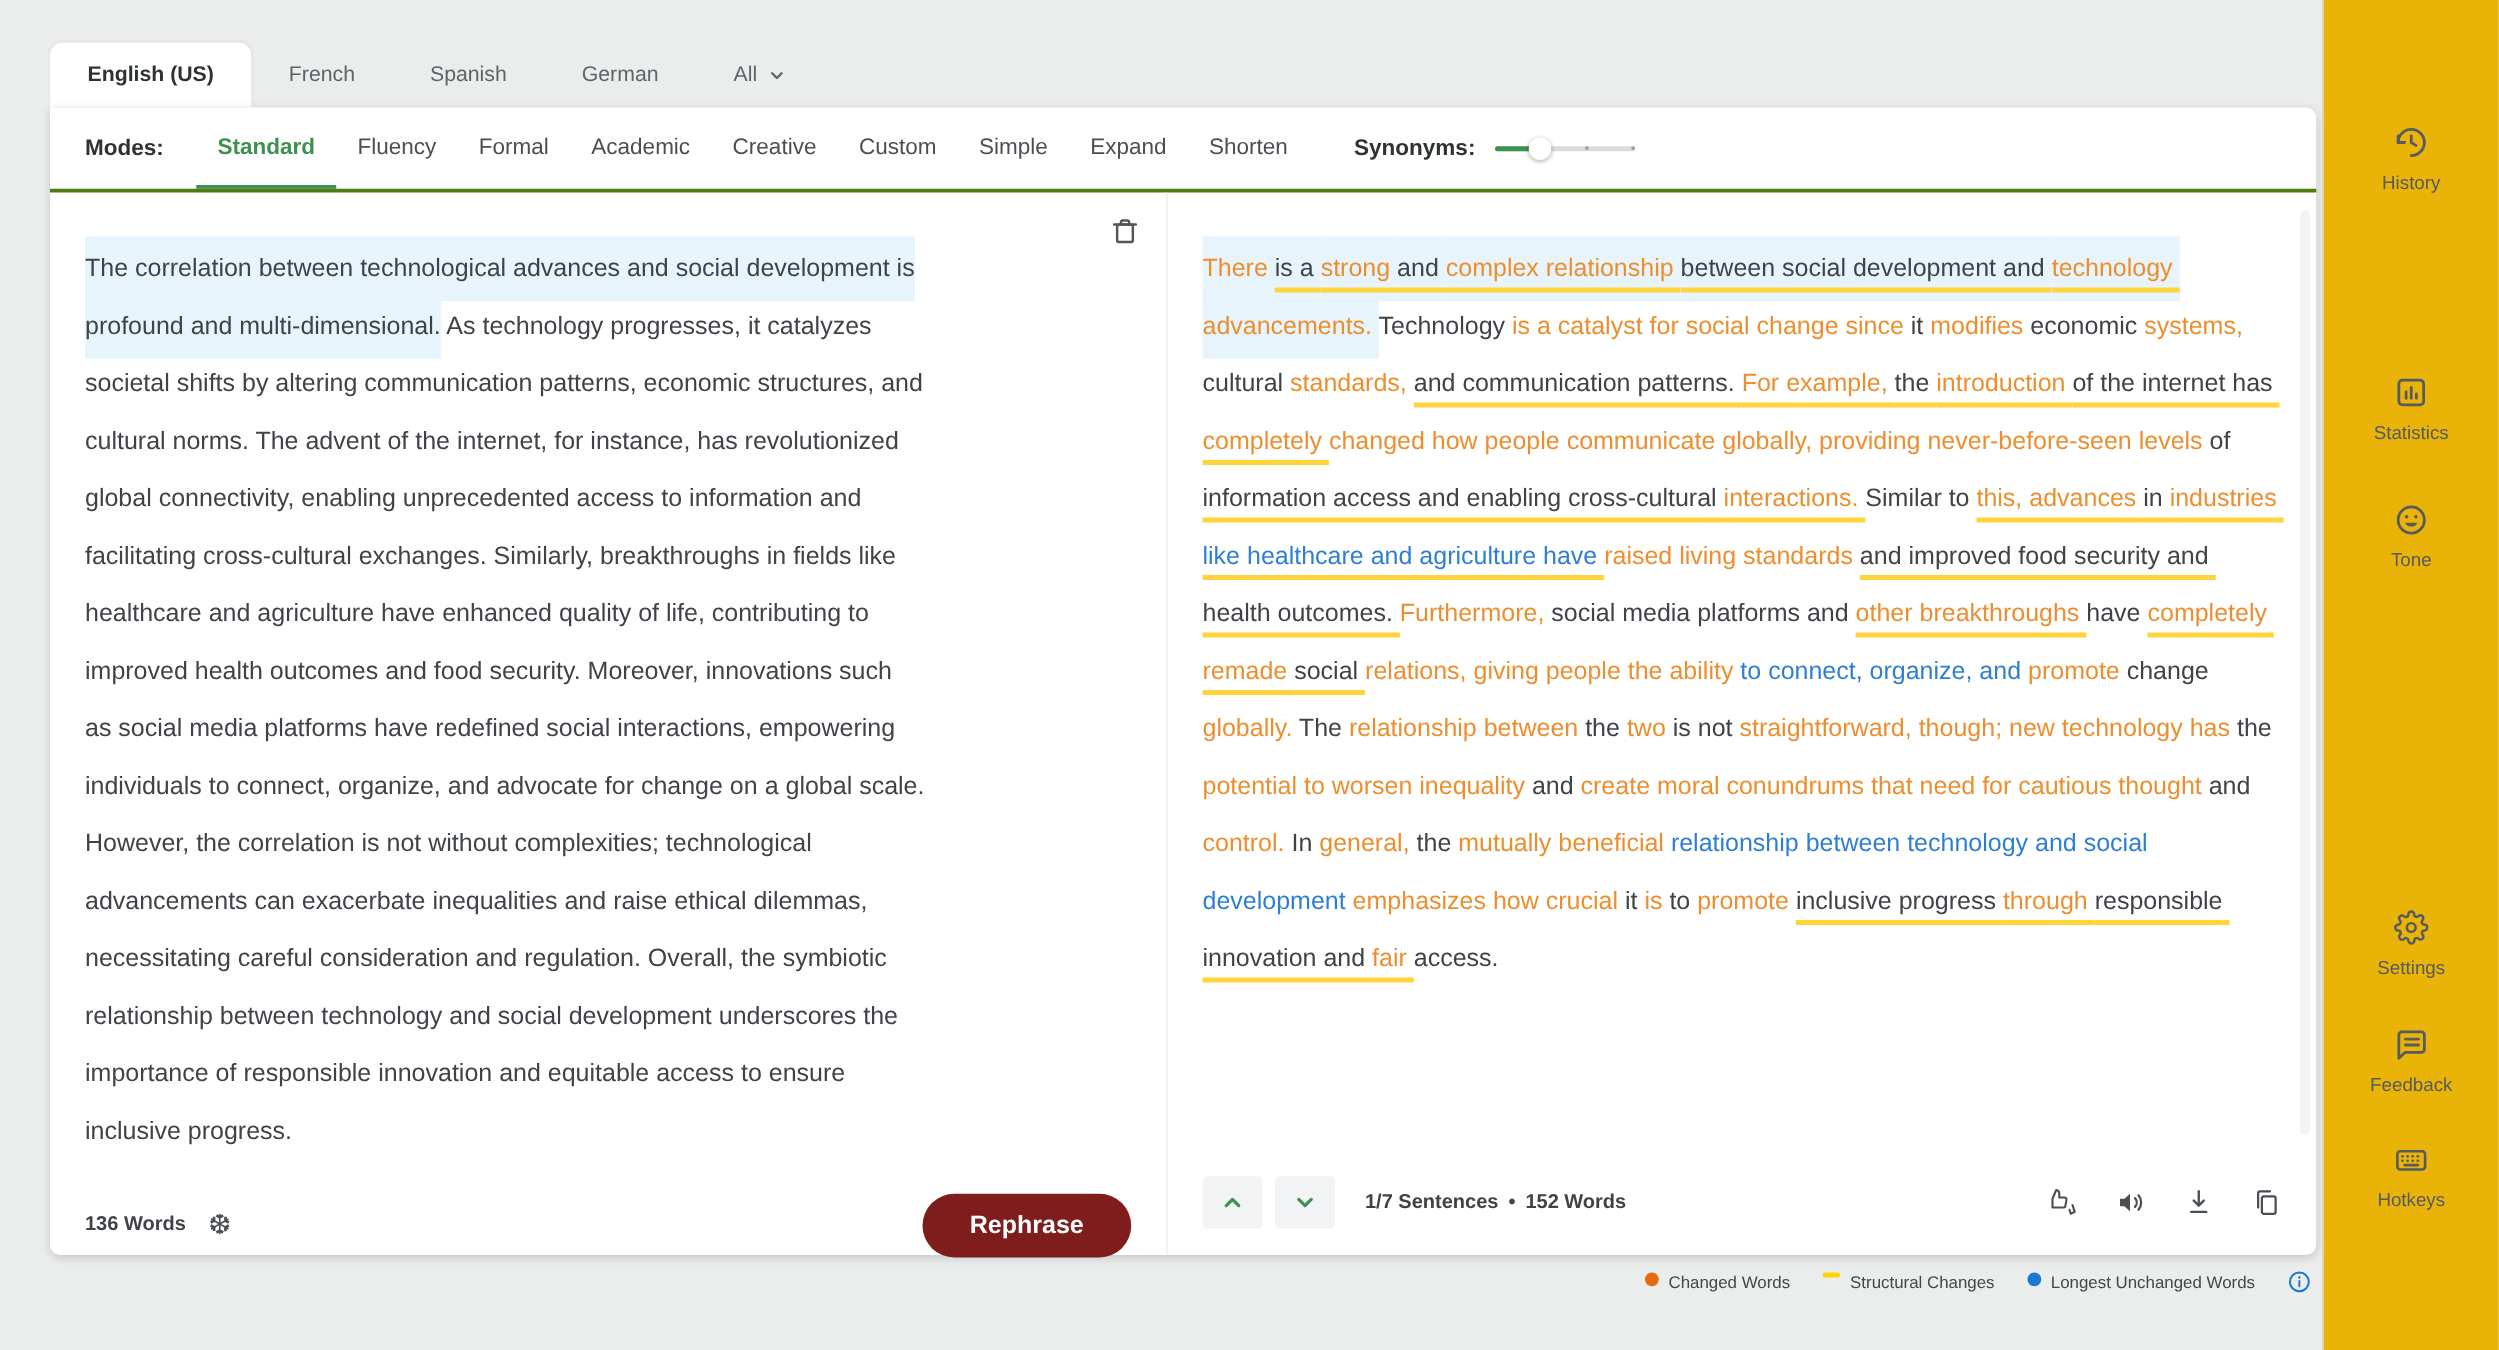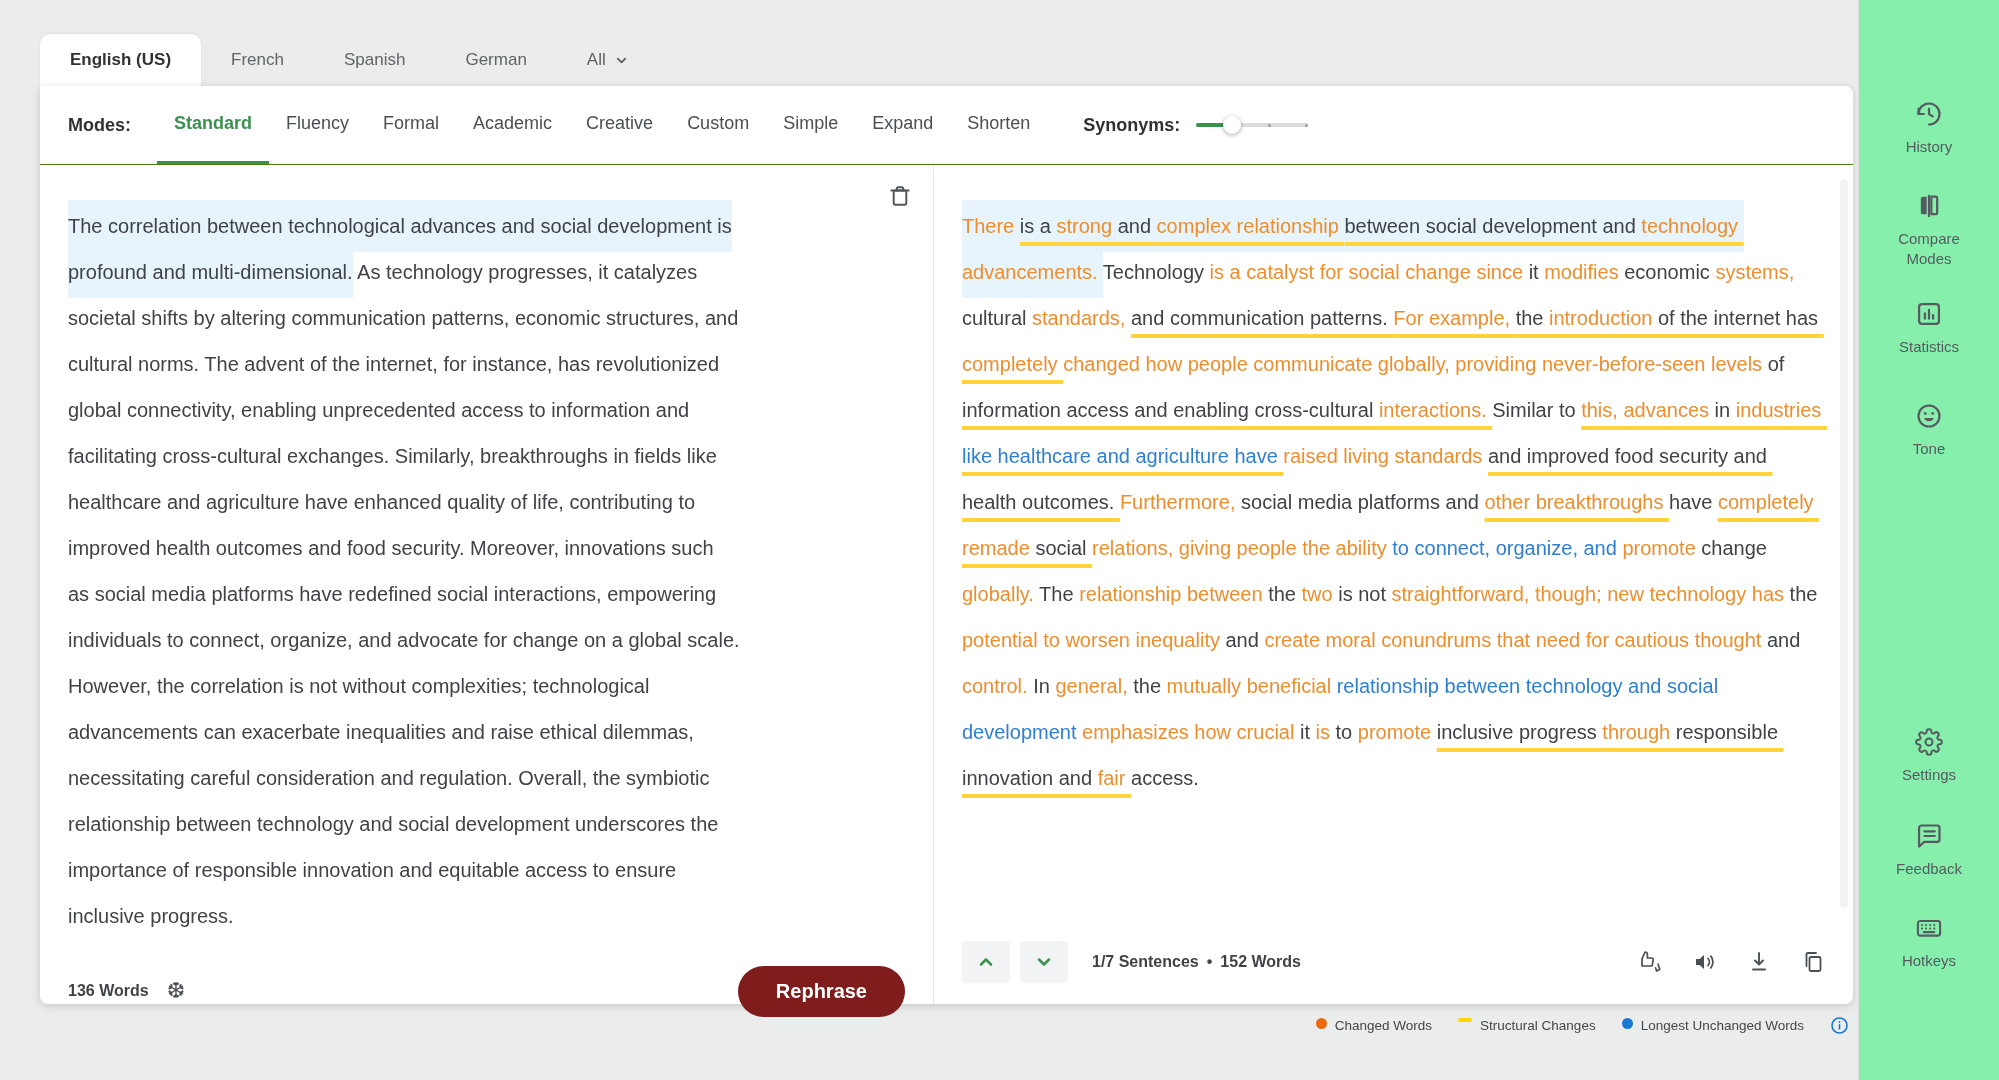--- a/index.html
+++ b/index.html
@@ -10,21 +10,21 @@
   .tabbar { position:absolute; left:40px; top:34px; height:52px; display:flex; align-items:stretch; }
   .tab { display:flex; align-items:center; gap:8px; padding:0 30px; font-size:17px; color:#5f6469; cursor:pointer; }
   .tab.active { background:#ffffff; border-radius:10px 10px 0 0; font-weight:700; color:#2e3235; box-shadow:0 -1px 3px rgba(0,0,0,0.06); }
   .tab .chev { width:15px; height:15px; }
 
   
   .card { position:absolute; left:40px; top:86px; width:1813px; height:918px; background:#ffffff;
           border-radius:0 8px 8px 8px; box-shadow:0 2px 8px rgba(0,0,0,0.16); display:flex; flex-direction:column; }
 
   
-  .modesbar { height:79px; display:flex; align-items:stretch; padding:0 28px; border-bottom:1px solid #4d7c0f; flex:0 0 auto; }
+  .modesbar { height:68px; display:flex; align-items:stretch; padding:0 28px; border-bottom:3px solid #4d7c0f; flex:0 0 auto; }
   .modes-label { font-weight:700; font-size:18px; color:#2e3235; display:flex; align-items:center; margin-right:26px; }
   .mode { display:flex; align-items:center; padding:0 17px; font-size:18px; color:#4a4f54; cursor:pointer; border-bottom:3px solid transparent; }
   .mode.active { color:#3d9150; font-weight:600; border-bottom-color:#3d9150; }
   .syn-wrap { display:flex; align-items:center; margin-left:36px; gap:16px; }
   .syn-label { font-weight:700; font-size:18px; color:#2e3235; }
   .syn-slider { position:relative; width:112px; height:20px; cursor:pointer; }
   .syn-track { position:absolute; left:0; right:0; top:8px; height:4px; background:#d9dbdd; border-radius:2px; }
   .syn-fill { position:absolute; left:0; top:0; bottom:0; width:32%; background:#3d9150; border-radius:2px; }
   .syn-dot { position:absolute; top:0.5px; width:3px; height:3px; border-radius:50%; background:#9aa0a5; }
   .syn-dot.d1 { left:64%; } .syn-dot.d2 { left:97%; }
@@ -67,21 +67,21 @@
 
   
   .legend { position:absolute; top:1016px; right:150px; display:flex; align-items:center; gap:26px; }
   .legend-item { display:flex; align-items:flex-start; gap:8px; font-size:13.5px; color:#43474b; }
   .dot { width:11px; height:11px; border-radius:50%; }
   .dot.orange { background:#e66a0e; } .dot.blue { background:#1878d2; }
   .dash { width:14px; height:3.5px; border-radius:2px; background:#ffd400; }
   .info-ic { width:19px; height:19px; color:#1878d2; cursor:pointer; }
 
   
-  .sidebar { position:absolute; right:0; top:0; width:141px; height:1080px; background:#86efac; border-left:1px solid #dddfe0; }
+  .sidebar { position:absolute; right:0; top:0; width:141px; height:1080px; background:#eab308; border-left:1px solid #dddfe0; }
   .side-item { position:absolute; left:0; width:100%; display:flex; flex-direction:column; align-items:center; gap:9px;
                color:#565b60; cursor:pointer; }
   .side-item svg { width:28px; height:28px; }
   .side-item .lbl { font-size:15px; text-align:center; line-height:20px; max-width:96px; }
   svg { display:block; }
 </style>
 </head>
 <body>
 
 <div class="tabbar">
@@ -217,28 +217,20 @@
 
 <div class="sidebar">
   <div class="side-item" style="top:100px;">
     <svg viewBox="0 0 24 24" fill="none" stroke="currentColor" stroke-width="1.9" stroke-linecap="round" stroke-linejoin="round">
       <path d="M12 21a9 9 0 1 0-9-9"></path>
         <polyline points="3 7.5 3 12 7.5 12"></polyline>
         <path d="M12 7.5V12l3.2 2"></path>
     </svg>
     <span class="lbl">History</span>
   </div>
-  <div class="side-item" style="top:192px;">
-    <svg viewBox="0 0 24 24" fill="none" stroke="currentColor" stroke-width="1.9" stroke-linejoin="round">
-      <path d="M10 4H6.5A1.5 1.5 0 0 0 5 5.5v12A1.5 1.5 0 0 0 6.5 19H10z" fill="currentColor" stroke="none"></path>
-      <path d="M14 4h3.5A1.5 1.5 0 0 1 19 5.5v12a1.5 1.5 0 0 1-1.5 1.5H14z"></path>
-      <line x1="12" y1="2.5" x2="12" y2="21.5"></line>
-    </svg>
-    <span class="lbl">Compare Modes</span>
-  </div>
   <div class="side-item" style="top:300px;">
     <svg viewBox="0 0 24 24" fill="none" stroke="currentColor" stroke-width="1.9" stroke-linecap="round">
       <rect x="3.5" y="3.5" width="17" height="17" rx="2.5"></rect>
         <line x1="8.5" y1="16" x2="8.5" y2="11.5"></line>
         <line x1="12" y1="16" x2="12" y2="8.5"></line>
         <line x1="15.5" y1="16" x2="15.5" y2="13"></line>
     </svg>
     <span class="lbl">Statistics</span>
   </div>
   <div class="side-item" style="top:402px;">

